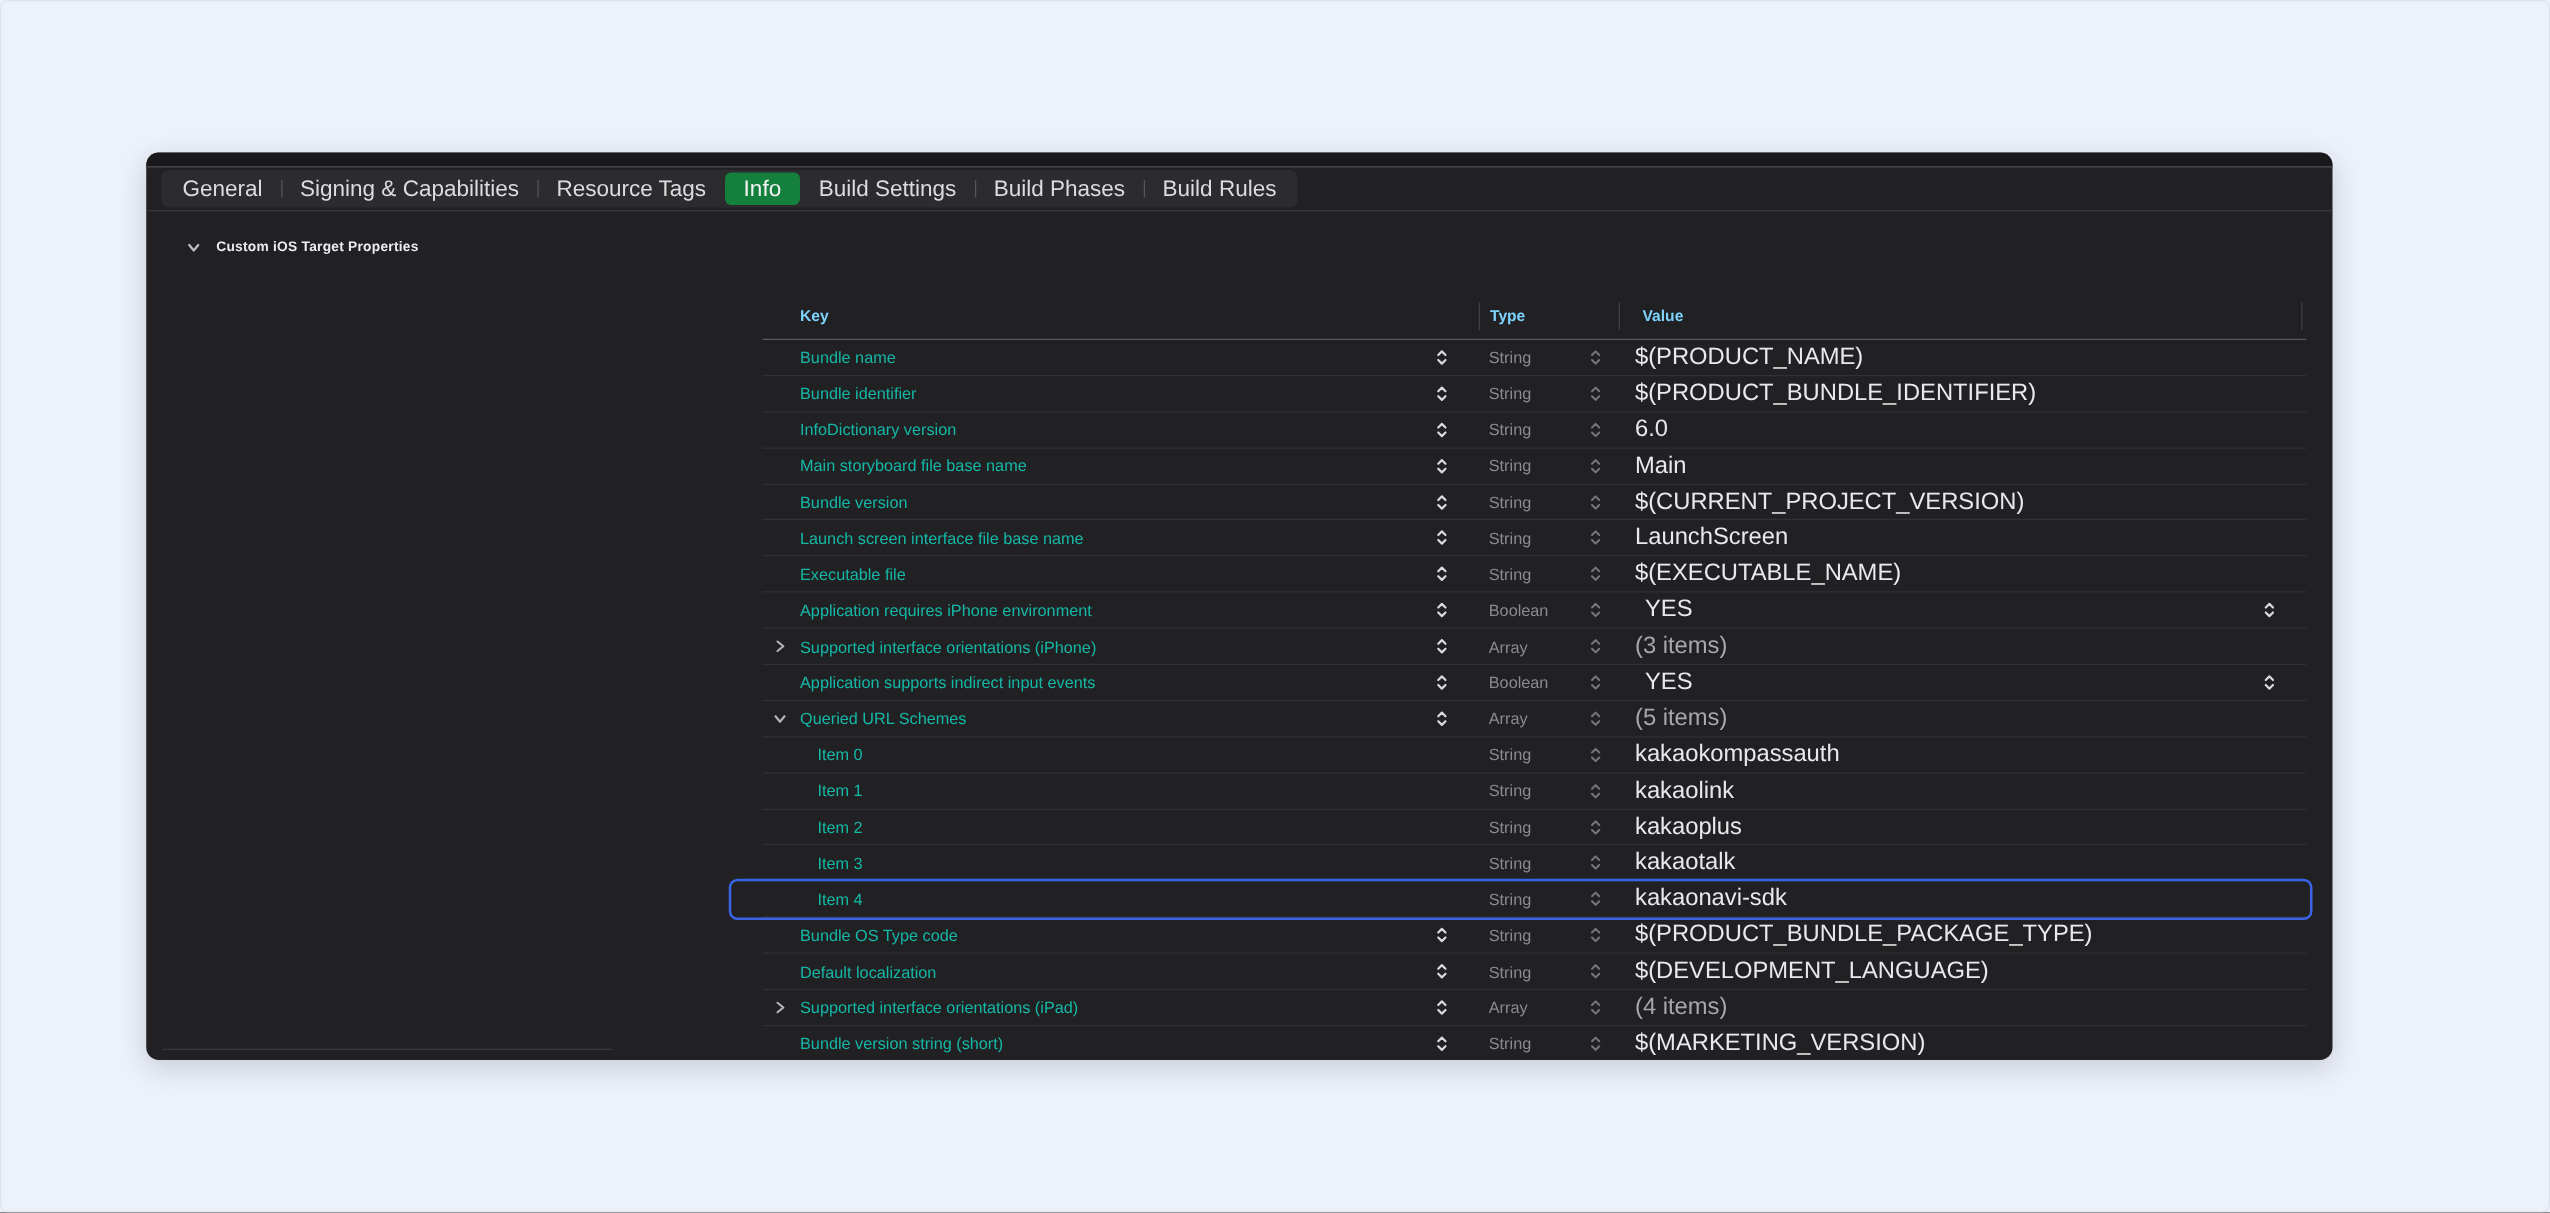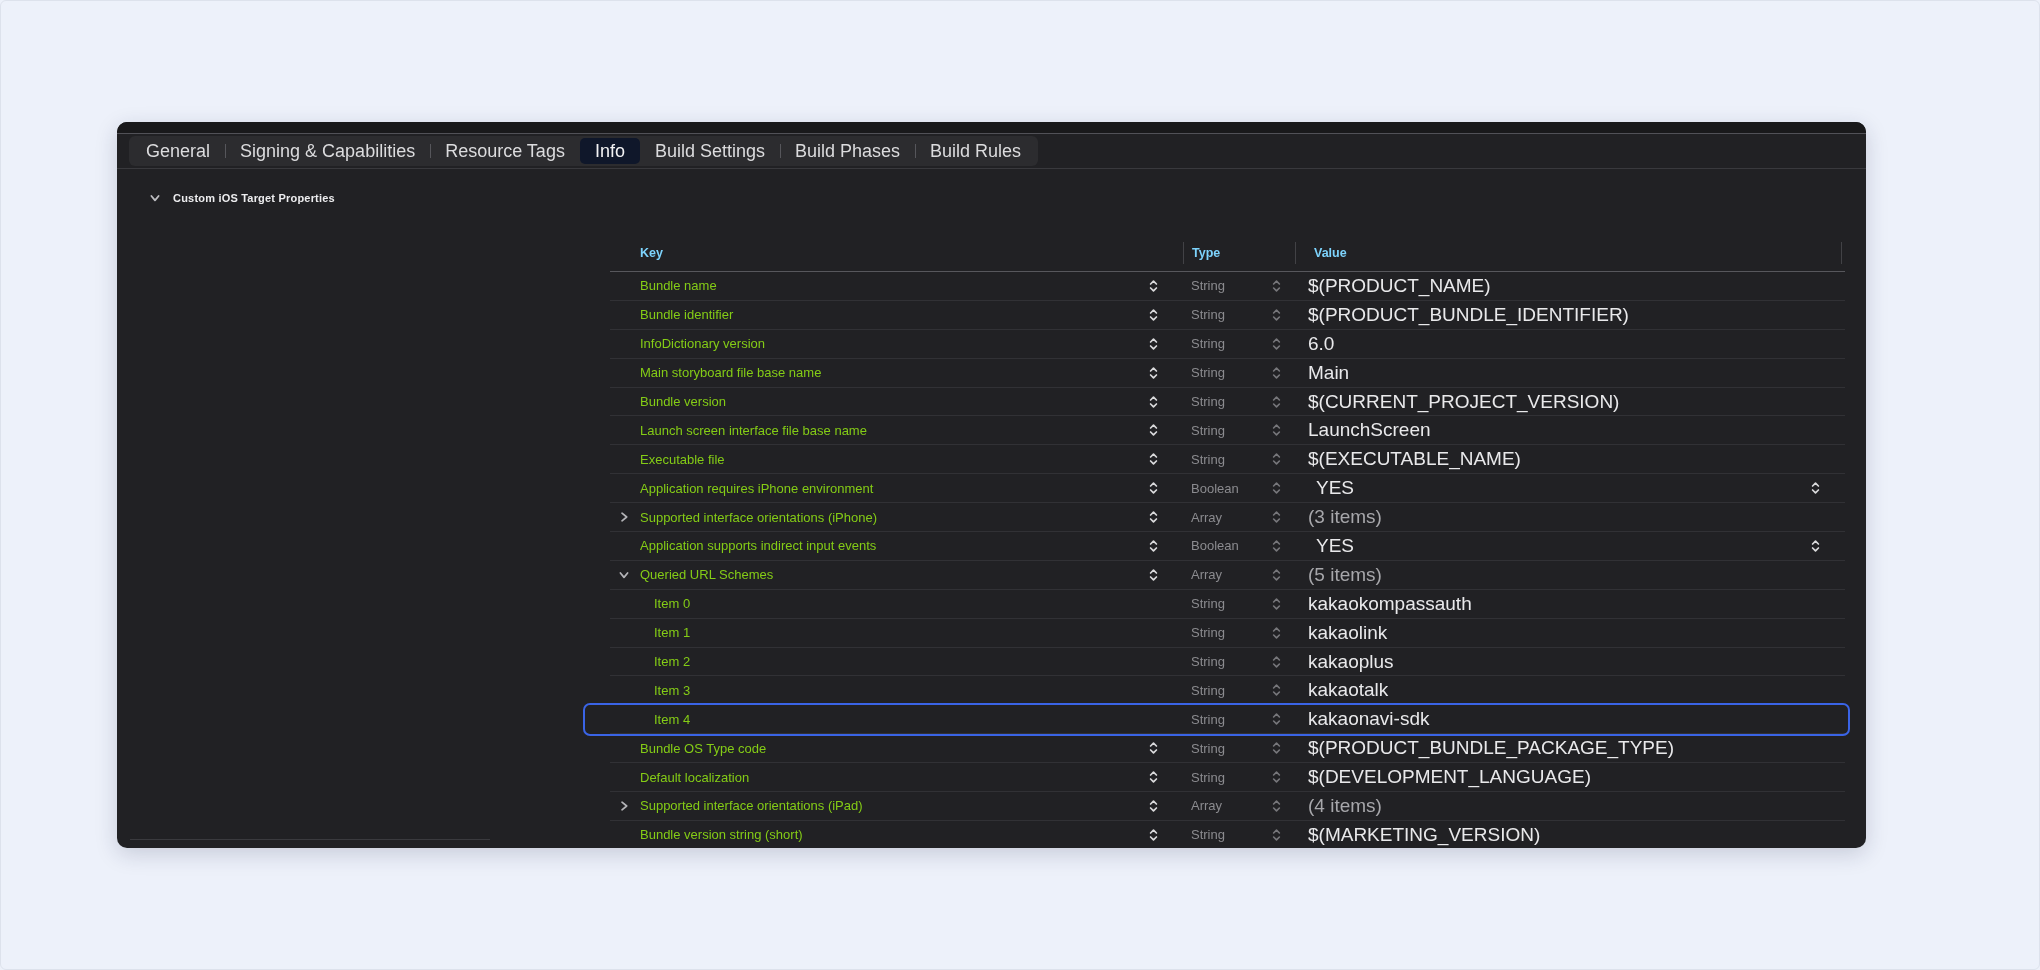--- a/index.html
+++ b/index.html
@@ -18,21 +18,21 @@
     box-shadow:0 6px 22px rgba(25,35,70,.18);
   }
   .titlebar{height:11px;background:#19191b;border-bottom:1px solid #515157;}
 
   
   .tabrow{height:34px;display:flex;align-items:center;padding-left:12px;border-bottom:1px solid #39393d;}
   .tabbar{display:flex;align-items:stretch;background:#2c2c2f;border-radius:6px;padding:2px;height:30px;box-sizing:border-box;}
   .tab{position:relative;padding:0 15px;font-size:18px;line-height:26px;color:#dcdcde;border-radius:5px;white-space:nowrap;cursor:default;}
   .tab::before{content:"";position:absolute;left:0;top:6px;bottom:6px;width:1px;background:#56565b;}
   .tab:first-child::before,.tab.active::before,.tab.active + .tab::before{display:none;}
-  .tab.active{background:#0f172a;color:#f3f3f4;}
+  .tab.active{background:#15803d;color:#f3f3f4;}
 
   
   .section-head{display:flex;align-items:center;gap:11px;margin:22px 0 0 31px;}
   .section-title{font-size:11px;font-weight:bold;color:#ededef;letter-spacing:.2px;}
 
   
   .table{position:absolute;left:493px;top:113px;width:1235px;}
   .thead{position:relative;height:36px;display:grid;grid-template-columns:573px 112px 1fr;align-items:center;border-bottom:1px solid #57575c;}
   .th{font-size:12.5px;font-weight:bold;color:#7dd3fc;}
   .th-key{padding-left:30px;}
@@ -44,21 +44,21 @@
   .trow{
     position:relative;height:28.9px;box-sizing:border-box;
     display:grid;grid-template-columns:573px 112px 1fr;align-items:center;
     border-bottom:1px solid #313135;
   }
   .trow.highlighted{z-index:2;}
   .c-key,.c-type,.c-value{position:relative;height:100%;display:flex;align-items:center;box-sizing:border-box;}
   .c-key{padding-left:30px;}
   .c-type{padding-left:8px;}
   .c-value{padding-left:13px;}
-  .key-label{font-size:13px;color:#84cc16;white-space:nowrap;}
+  .key-label{font-size:13px;color:#14b8a6;white-space:nowrap;}
   .trow.indent .key-label{margin-left:14px;}
   .type-label{font-size:13px;color:#8b8b8f;}
   .value-label{font-size:19px;color:#e9e9eb;white-space:nowrap;}
   .value-label.dim{color:#a7a7ab;}
   .trow.has-vstep .value-label{margin-left:8px;}
 
   .disc{position:absolute;left:7px;top:50%;transform:translateY(-50%);width:14px;height:14px;}
   .disc svg{position:absolute;left:0;top:0;}
 
   .stepper{display:inline-flex;line-height:0;}

